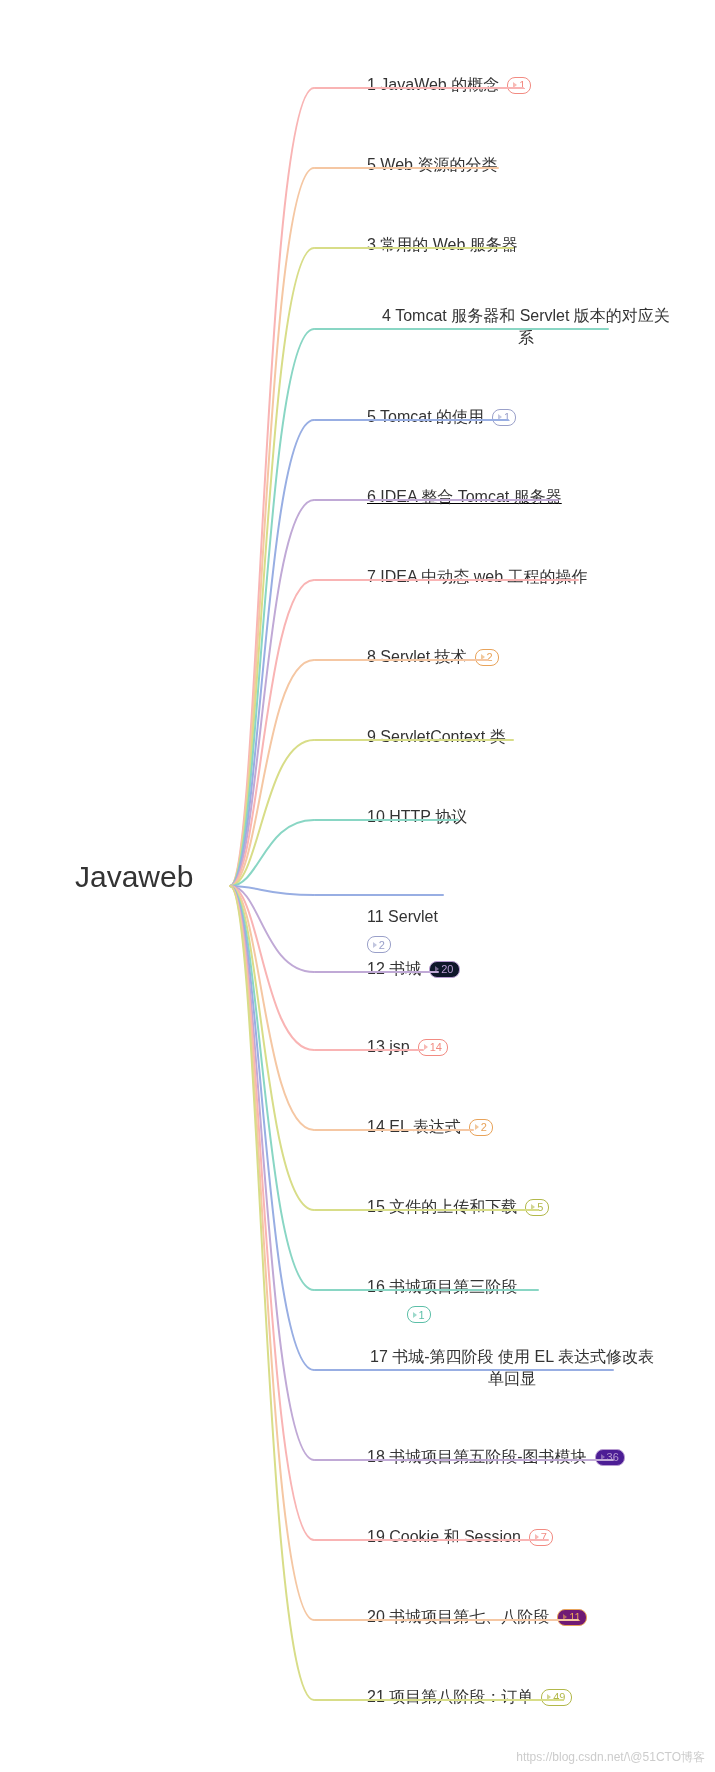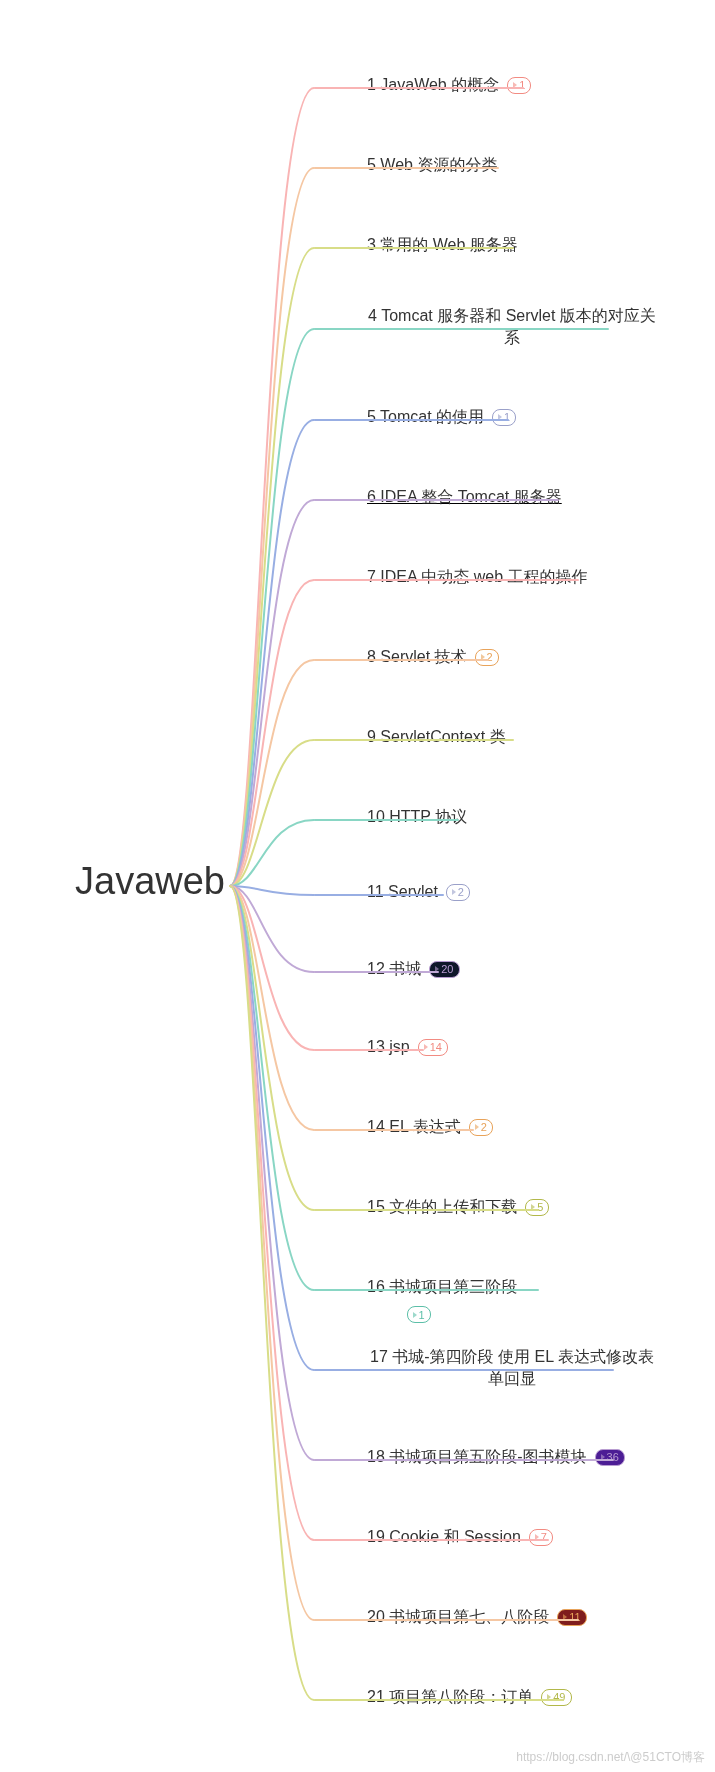--- a/index.html
+++ b/index.html
@@ -7,21 +7,21 @@
     padding: 0;
     width: 715px;
     height: 1772px;
     background: #ffffff;
     font-family: "Helvetica Neue", Arial, "PingFang SC", "Microsoft YaHei", sans-serif;
     position: relative;
     overflow: hidden;
   }
   .root-label {
     position: absolute;
-    font-size: 38px;
+    font-size: 30px;
     font-weight: 500;
     color: #333;
     white-space: nowrap;
   }
   .node {
     position: absolute;
     display: flex;
     align-items: center;
     gap: 8px;
   }
@@ -115,21 +115,21 @@
     </div>
     <div class="underline" style="left: 314px; top: 87px; width: 210px; background: rgb(249, 180, 180);"></div>
     <div class="node" style="left: 320px; top: 154px;">
       <div class="node-label">5 Web 资源的分类</div>
     </div>
     <div class="underline" style="left: 314px; top: 167px; width: 185px; background: rgb(245, 199, 163);"></div>
     <div class="node" style="left: 320px; top: 234px;">
       <div class="node-label">3 常用的 Web 服务器</div>
     </div>
     <div class="underline" style="left: 314px; top: 247px; width: 200px; background: rgb(216, 221, 136);"></div>
-    <div class="node" style="left: 320px; top: 305px; justify-content: flex-end;">
+    <div class="node" style="left: 334px; top: 305px; justify-content: flex-end;">
       <div class="node-label" style="max-width: 290px;">4 Tomcat 服务器和 Servlet 版本的对应关系</div>
     </div>
     <div class="underline" style="left: 314px; top: 328px; width: 295px; background: rgb(137, 214, 196);"></div>
     <div class="node" style="left: 320px; top: 406px;">
       <div class="node-label">5 Tomcat 的使用</div>
       <span class="badge" style="border-color: rgb(154, 160, 201); color: rgb(154, 160, 201); background: rgb(255, 255, 255);">
         <span>1</span>
       </span>
     </div>
     <div class="underline" style="left: 314px; top: 419px; width: 195px; background: rgb(152, 174, 227);"></div>
@@ -149,21 +149,21 @@
     </div>
     <div class="underline" style="left: 314px; top: 659px; width: 175px; background: rgb(245, 199, 163);"></div>
     <div class="node" style="left: 320px; top: 726px;">
       <div class="node-label">9 ServletContext 类</div>
     </div>
     <div class="underline" style="left: 314px; top: 739px; width: 200px; background: rgb(216, 221, 136);"></div>
     <div class="node" style="left: 320px; top: 806px;">
       <div class="node-label">10 HTTP 协议</div>
     </div>
     <div class="underline" style="left: 314px; top: 819px; width: 145px; background: rgb(137, 214, 196);"></div>
-    <div class="node" style="left: 320px; top: 881px;">
+    <div class="node" style="left: 320px; top: 906px; flex-direction: column;">
       <div class="node-label">11 Servlet</div>
       <span class="badge" style="border-color: rgb(154, 160, 201); color: rgb(154, 160, 201); background: rgb(255, 255, 255);">
         <span>2</span>
       </span>
     </div>
     <div class="underline" style="left: 314px; top: 894px; width: 130px; background: rgb(152, 174, 227);"></div>
     <div class="node" style="left: 320px; top: 958px;">
       <div class="node-label">12 书城</div>
       <span class="badge" style="border-color: rgb(184, 156, 209); color: rgb(184, 156, 209); background: #0f172a; justify-content: center;">
         <span>20</span>
@@ -211,21 +211,21 @@
     <div class="underline" style="left: 314px; top: 1459px; width: 300px; background: rgb(192, 169, 214);"></div>
     <div class="node" style="left: 320px; top: 1526px;">
       <div class="node-label">19 Cookie 和 Session</div>
       <span class="badge" style="border-color: rgb(242, 139, 130); color: rgb(242, 139, 130); background: rgb(255, 255, 255);">
         <span>7</span>
       </span>
     </div>
     <div class="underline" style="left: 314px; top: 1539px; width: 235px; background: rgb(249, 180, 180);"></div>
     <div class="node" style="left: 320px; top: 1606px;">
       <div class="node-label">20 书城项目第七、八阶段</div>
-      <span class="badge" style="border-color: rgb(232, 163, 90); color: rgb(232, 163, 90); background: #7f1d1d; justify-content: flex-end;">
+      <span class="badge" style="border-color: rgb(232, 163, 90); color: rgb(232, 163, 90); background: #701a75; justify-content: flex-end;">
         <span>11</span>
       </span>
     </div>
     <div class="underline" style="left: 314px; top: 1619px; width: 265px; background: rgb(245, 199, 163);"></div>
     <div class="node" style="left: 320px; top: 1686px;">
       <div class="node-label">21 项目第八阶段：订单</div>
       <span class="badge" style="border-color: rgb(178, 184, 74); color: rgb(178, 184, 74); background: rgb(255, 255, 255);">
         <span>49</span>
       </span>
     </div>

